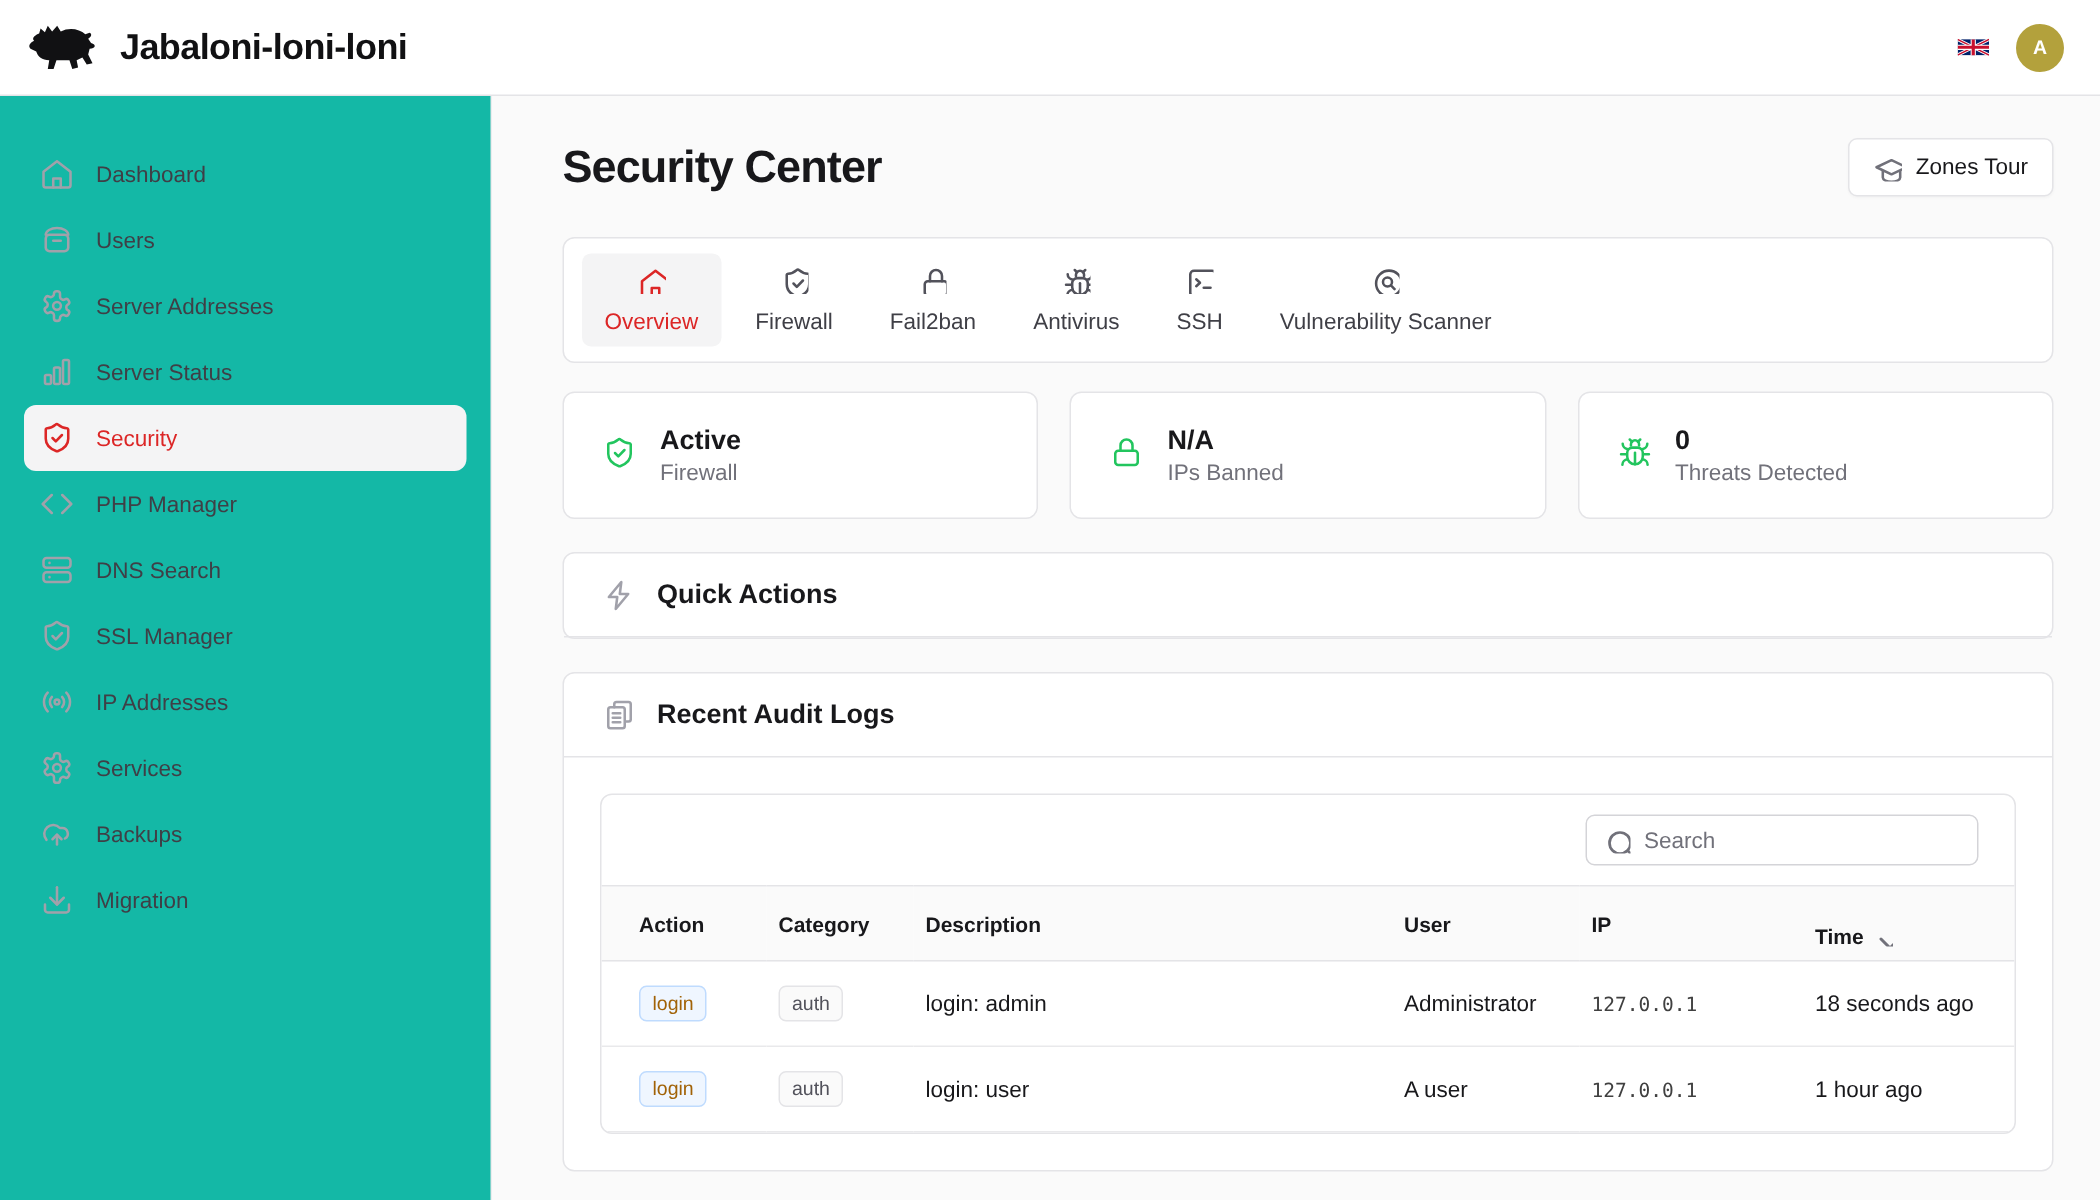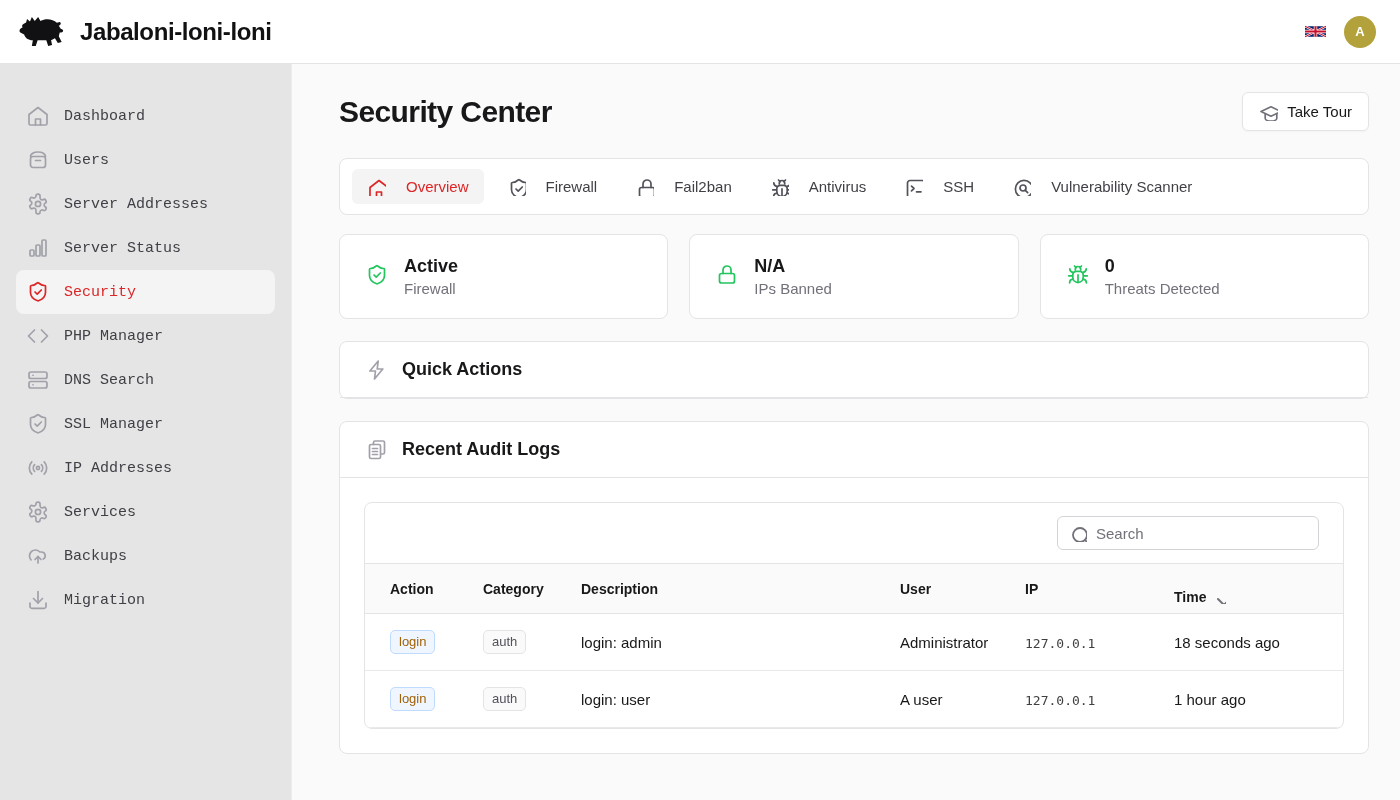--- a/index.html
+++ b/index.html
@@ -20,22 +20,22 @@
   .top-right { margin-left:auto; display:flex; align-items:center; gap:18px; padding-right:8px; }
   .flag { width:21px; height:15px; border-radius:2px; overflow:hidden; display:block; cursor:pointer; }
   .avatar {
     width:32px; height:32px; border-radius:50%; background:#b3a13c;
     color:#fff; font-size:13px; font-weight:700;
     display:flex; align-items:center; justify-content:center; cursor:pointer;
   }
   
   .layout { display:flex; height:736px; }
   .sidebar {
-    width:292px; flex-shrink:0; background:#e5e5e5;
-    border-right:1px solid #ececee; padding-top:30px;font-family:Liberation Mono, monospace;
+    width:328px; flex-shrink:0; background:#14b8a6;
+    border-right:1px solid #ececee; padding-top:30px;
   }
   .side-item {
     display:flex; align-items:center; gap:14px;
     height:44px; margin:0 16px; padding:0 10px; border-radius:8px;
     font-size:15px; color:#3f3f46; cursor:pointer; white-space:nowrap;
   }
   .side-item svg { width:24px; height:24px; flex-shrink:0; stroke:#a1a1aa; fill:none;
     stroke-width:1.7; stroke-linecap:round; stroke-linejoin:round; }
   .side-item.active { background:#f4f4f5; color:#dc2626; font-weight:500; }
   .side-item.active svg { stroke:#dc2626; }
@@ -50,22 +50,22 @@
     font-family:inherit; box-shadow:0 1px 2px rgba(0,0,0,.03);
   }
   .btn-tour svg { width:19px; height:19px; stroke:#71717a; fill:none; stroke-width:1.7;
     stroke-linecap:round; stroke-linejoin:round; }
   
   .tabs-card {
     margin-top:27px; background:#fff; border:1px solid #e4e4e7; border-radius:8px;
     padding:10px 12px; display:flex; align-items:center; gap:8px;
   }
   .tab {
-    display:flex; align-items:center; gap:20px; padding:8px 15px;
-    border-radius:6px; font-size:15px; color:#3f3f46; cursor:pointer; white-space:nowrap;
+    display:flex; align-items:center; gap:10px; padding:8px 15px;
+    border-radius:6px; font-size:15px; color:#3f3f46; cursor:pointer; white-space:nowrap;flex-direction:column;
   }
   .tab svg { width:19px; height:19px; stroke:#52525b; fill:none; stroke-width:1.7;
     stroke-linecap:round; stroke-linejoin:round; }
   .tab.active { background:#f4f4f5; color:#dc2626; font-weight:500; }
   .tab.active svg { stroke:#dc2626; }
   
   .stat-row { display:grid; grid-template-columns:1fr 1fr 1fr; gap:21px; margin-top:19px; }
   .stat-card {
     background:#fff; border:1px solid #e4e4e7; border-radius:8px;
     height:85px; padding:0 25px; display:flex; align-items:center; gap:12px;
@@ -309,21 +309,21 @@
     </div>
   </aside>
 
   <main class="main">
     <div class="page-head">
       <h1 class="page-title">Security Center</h1>
       <button class="btn-tour">
         <svg>
             <use href="#i-cap"></use>
           </svg>
-        <span>Take Tour</span>
+        <span>Zones Tour</span>
       </button>
     </div>
 
     <div class="tabs-card">
       <div class="tab active">
         <svg>
             <use href="#i-home"></use>
           </svg>
         <span>Overview</span>
       </div>

